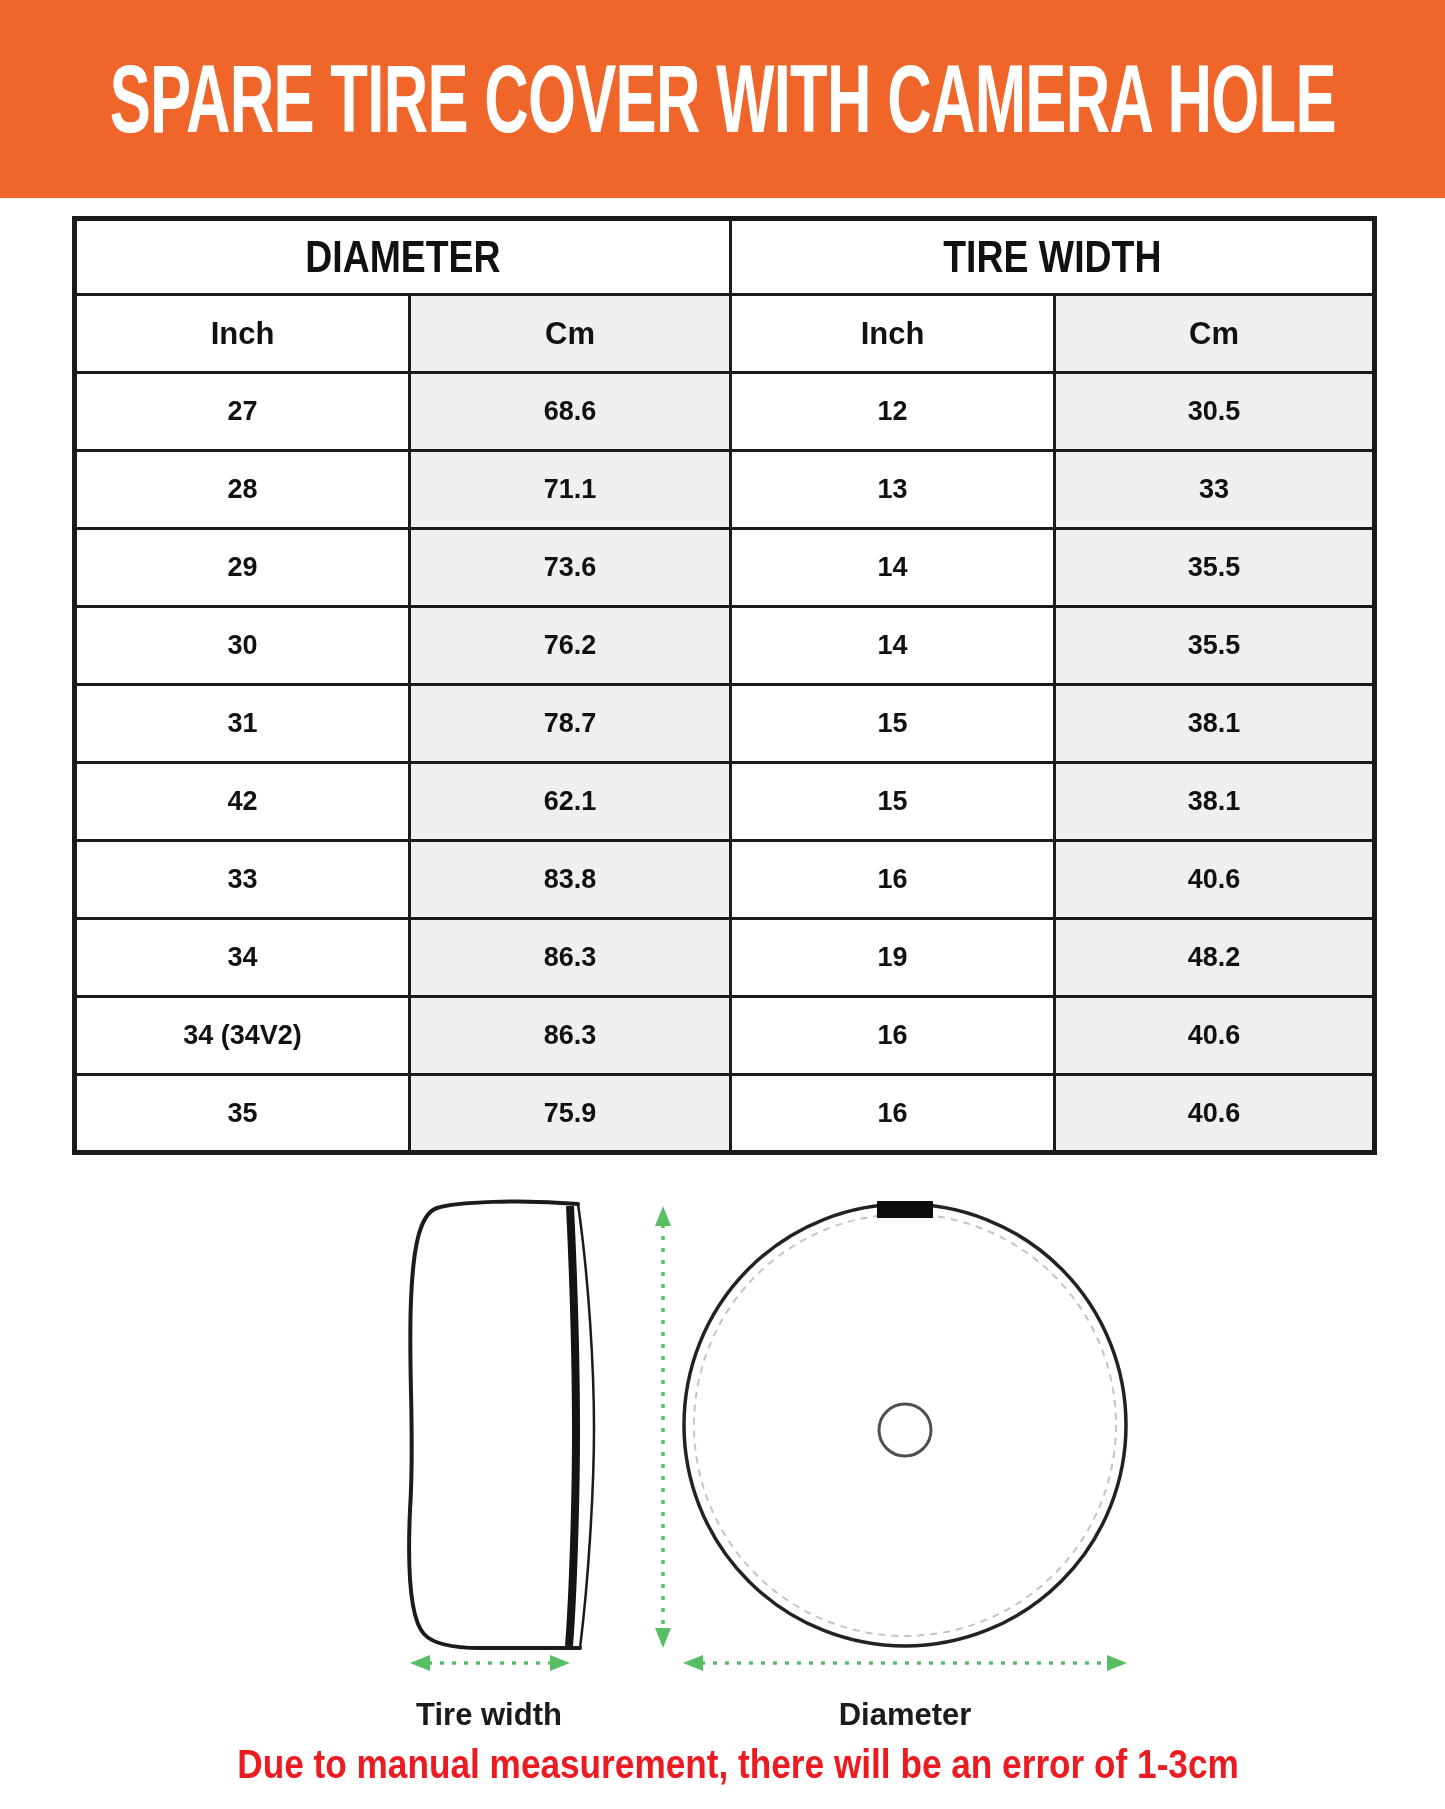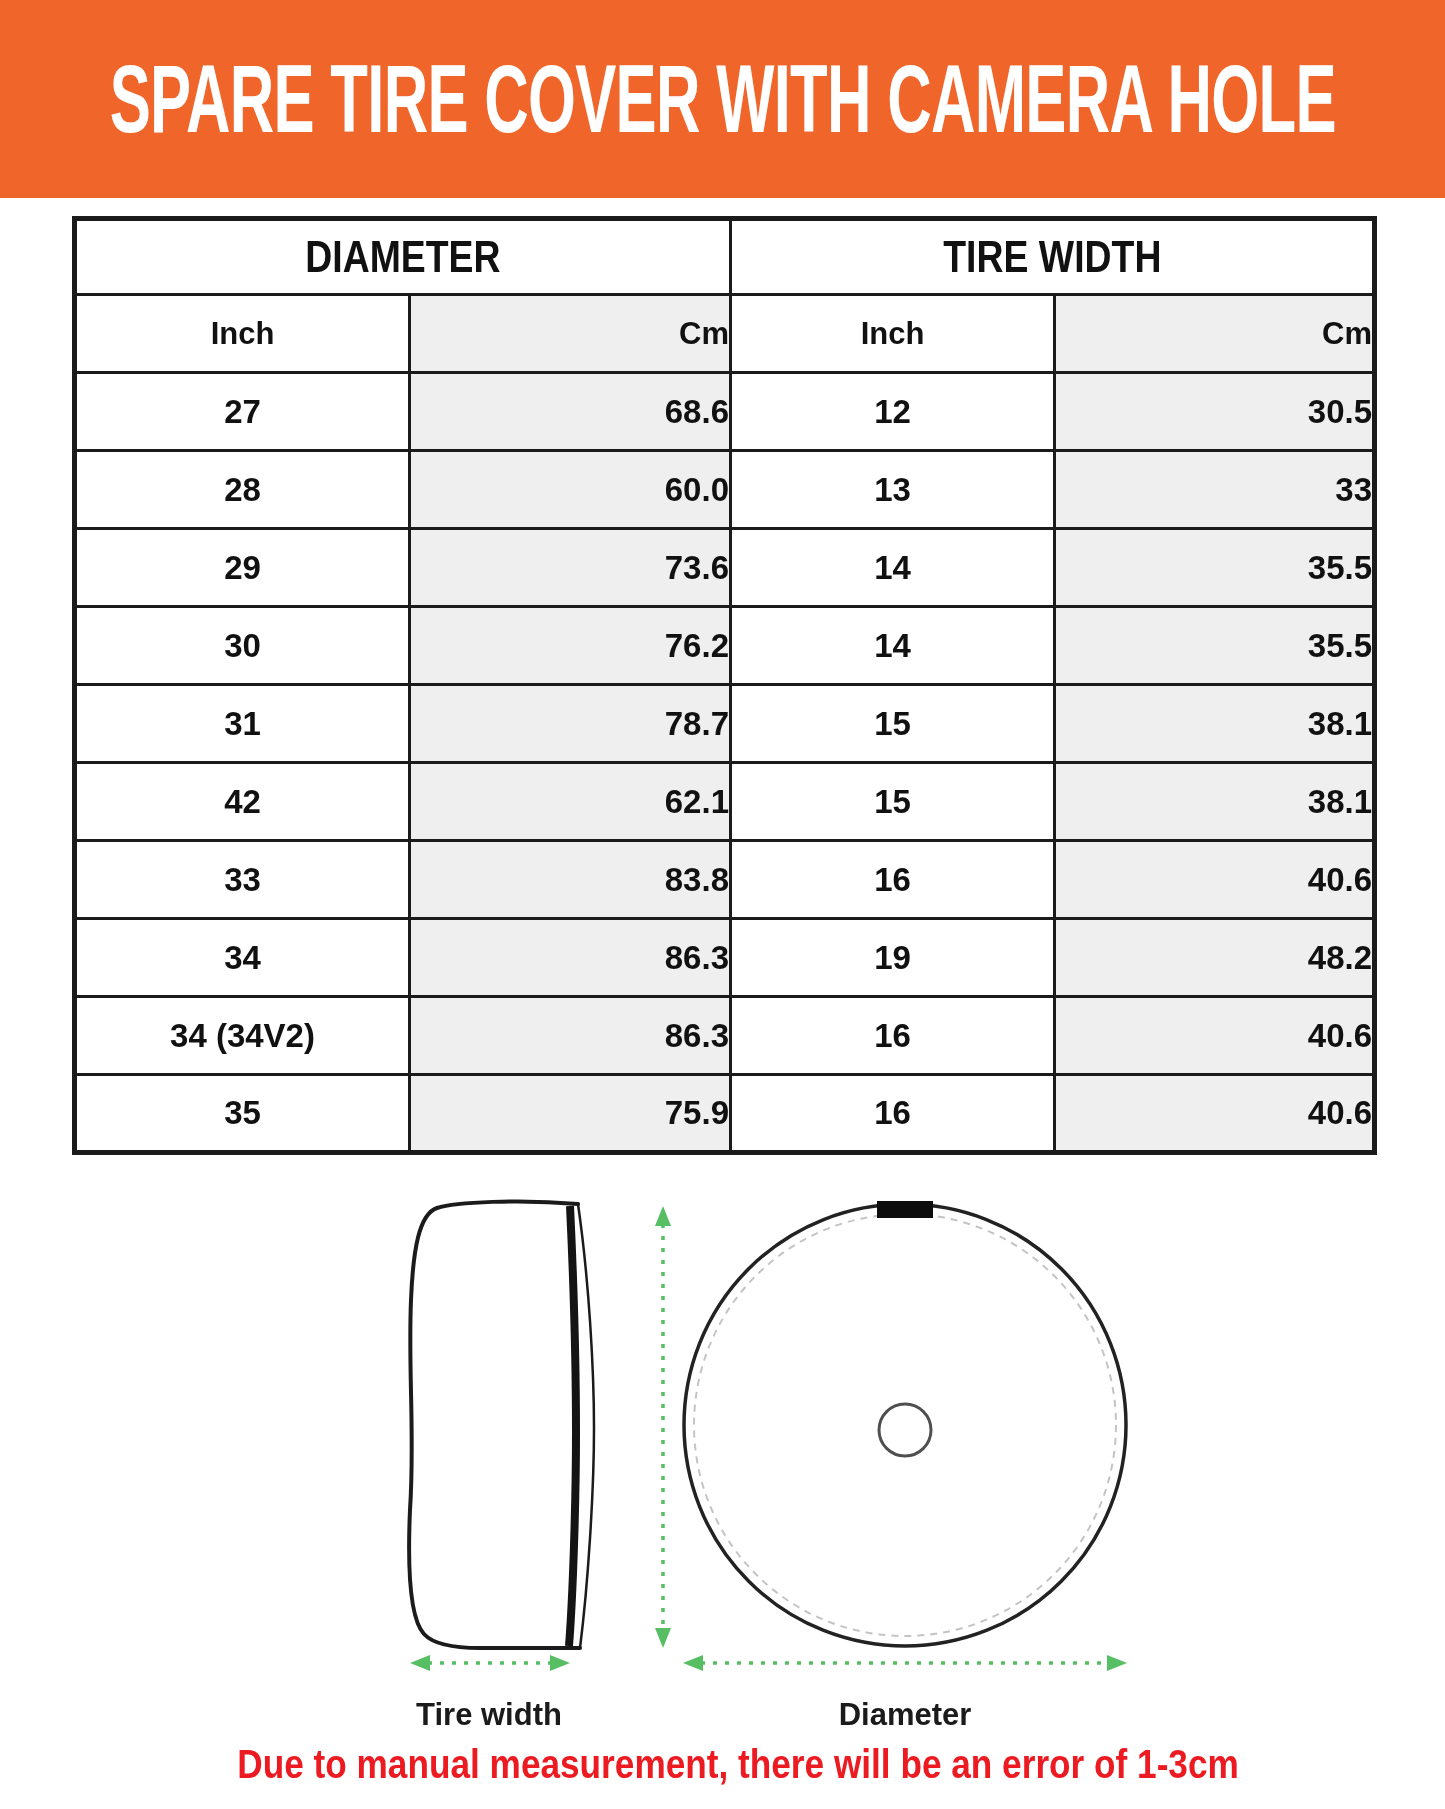--- a/index.html
+++ b/index.html
@@ -49,22 +49,22 @@
     color:#111;
   }
   .size-table tr.group-row th{height:76px;background:#ffffff;}
   .group-label{
     display:inline-block;
     font-size:44px;font-weight:700;letter-spacing:0px;
     transform:scaleX(0.85);transform-origin:center center;
     white-space:nowrap;
   }
   .size-table tr.col-row th{height:78px;font-size:31px;font-weight:700;}
-  .size-table td{height:78px;font-size:33px;font-weight:700;}
-  .size-table .cm{background:var(--cell-gray);text-align:right;}
+  .size-table td{height:78px;font-size:27px;font-weight:700;}
+  .size-table .cm{background:var(--cell-gray);}
   .size-table .inch{background:#ffffff;}
   
   .diagram-svg{position:absolute;left:0;top:1180px;}
   .diag-label{font-size:31px;font-weight:700;fill:var(--ink);}
   
   .footnote{
     position:absolute;left:16px;top:1742px;width:1445px;
     text-align:center;
     color:var(--red);
     font-size:40px;font-weight:700;
@@ -106,21 +106,21 @@
     </thead>
     <tbody id="tbody">
         <tr>
           <td class="inch">27</td>
           <td class="cm">68.6</td>
           <td class="inch">12</td>
           <td class="cm">30.5</td>
         </tr>
         <tr>
           <td class="inch">28</td>
-          <td class="cm">60.0</td>
+          <td class="cm">71.1</td>
           <td class="inch">13</td>
           <td class="cm">33</td>
         </tr>
         <tr>
           <td class="inch">29</td>
           <td class="cm">73.6</td>
           <td class="inch">14</td>
           <td class="cm">35.5</td>
         </tr>
         <tr>

